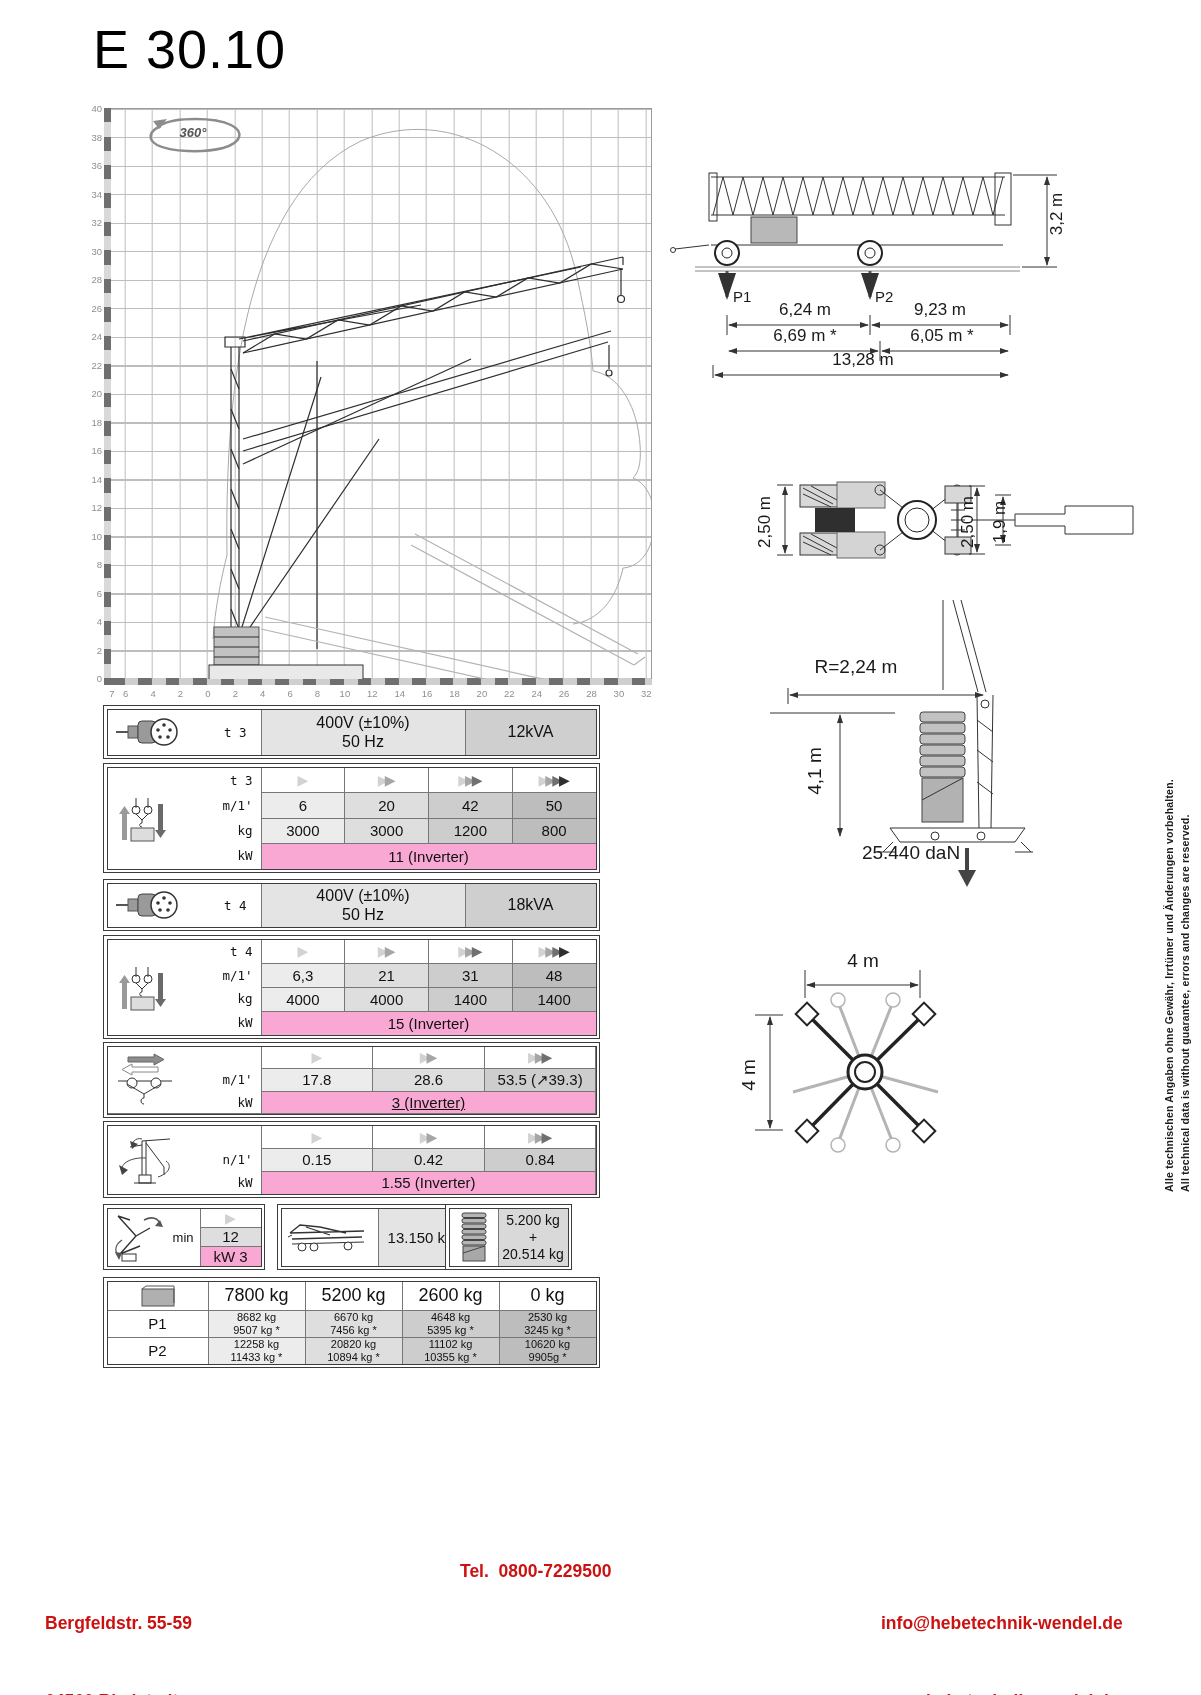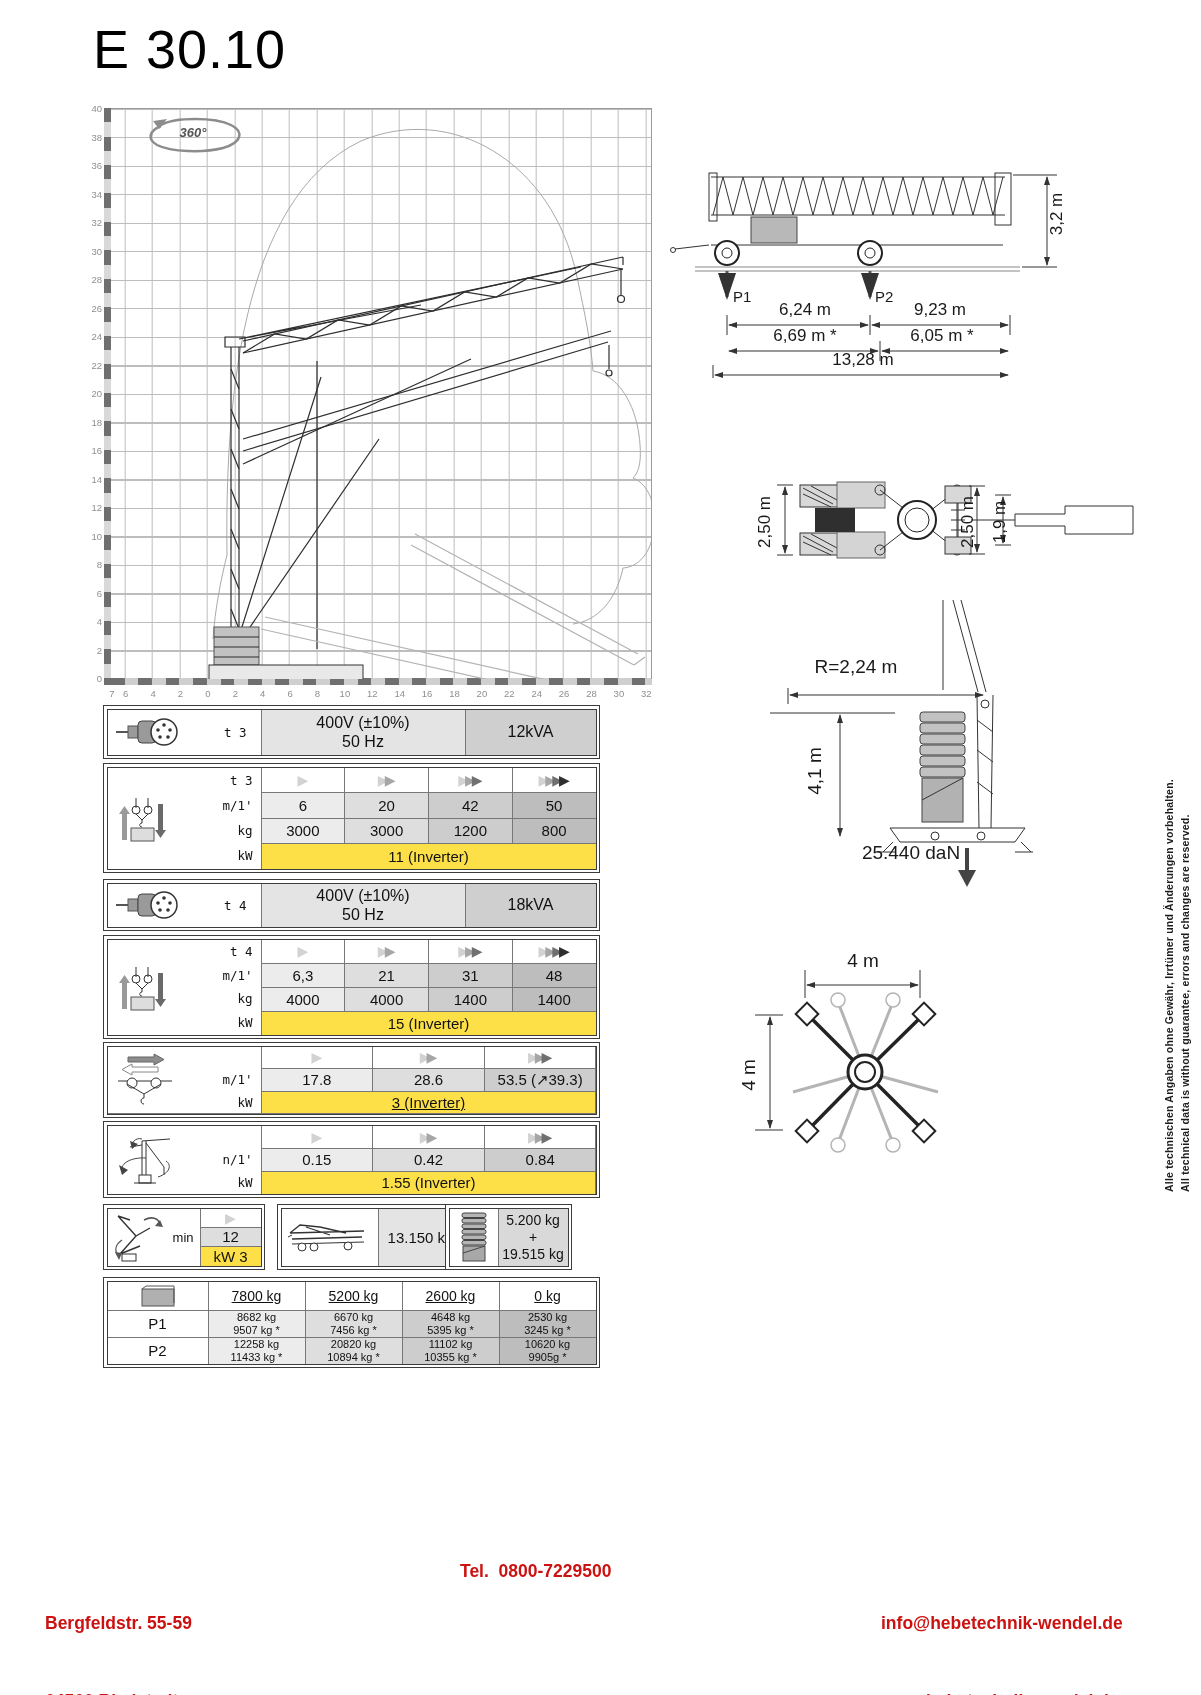--- a/index.html
+++ b/index.html
@@ -32,25 +32,25 @@
   .big{font-size:19px;}
   
   .tblw{position:absolute;left:88px;width:497px;border:1px solid #3c3c3c;background:#fff;padding:2.5px;box-sizing:border-box;}
   .tbl{display:grid;height:100%;box-sizing:border-box;border:1.5px solid #3c3c3c;gap:1px;background:#777;}
   .cell{background:#fff;display:flex;align-items:center;justify-content:center;font-size:15px;}
   .two{flex-direction:column;line-height:19px;font-size:16px;}
   .iconcell{background:#fff;position:relative;display:flex;align-items:center;}
   .units{position:absolute;right:0;top:0;bottom:0;width:60px;display:grid;justify-items:end;align-items:center;padding-right:8px;}
   .unit{font-family:"DejaVu Sans Mono",monospace;font-size:12.5px;color:#111;}
   .g1{background:#ececec;}.g2{background:#dedede;}.g3{background:#cdcdcd;}.g4{background:#bdbdbd;}
-  .gk{background:#fde047;}.gm{background:#e4e4e4;}.gr{background:#cfcfcf;}
+  .gk{background:#f9a8d4;}.gm{background:#e4e4e4;}.gr{background:#cfcfcf;}
   .spd{font-size:14px;line-height:1;margin-left:-4px;}
   .spd:first-child{margin-left:0;}
   .axcell{flex-direction:column;font-size:11px;line-height:13px;}
-  .axhead{font-size:14px;text-decoration:underline;}
+  .axhead{font-size:18px;}
   
   .disc{position:absolute;left:1146px;top:1192px;width:436px;transform:rotate(-90deg);transform-origin:0 0;
         font-size:10.5px;font-weight:600;letter-spacing:.2px;line-height:16px;color:#1c1c1c;}
   
   .foot{position:absolute;font-size:17.5px;font-weight:700;color:#cc1111;line-height:26px;white-space:pre;}
   svg{display:block;}
   .dr{stroke:#333;stroke-width:1;fill:none;}
   .env{stroke:#a9a9a9;stroke-width:1;fill:none;}
   .dk{stroke:#2e2e2e;stroke-width:1.2;fill:none;}
   .lt{stroke:#b3b3b3;stroke-width:1.2;fill:none;}
@@ -586,21 +586,21 @@
             <rect x="3" y="24" width="24" height="4.5" rx="2"></rect>
               <rect x="3" y="29.5" width="24" height="4.5" rx="2"></rect>
           </g>
           <rect x="4" y="35" width="22" height="15" fill="#a8a8a8" stroke="#444"></rect>
           <path d="M4 42 L26 35" stroke="#444"></path>
         </svg>
       </div>
       <div class="cell two" style="background:#d9d9d9;font-size:14px;line-height:17px;">
         <span>5.200 kg</span>
         <span>+</span>
-        <span>19.515 kg</span>
+        <span>20.514 kg</span>
       </div>
     </div>
   </div>
 
   <div class="tblw" style="top:1277px;height:91px;">
     <div class="tbl" style="grid-template-columns:100px repeat(4,1fr);grid-template-rows:28px 1fr 1fr;">
       <div class="cell">
         <svg width="36" height="22" viewBox="0 0 36 22">
           <rect x="2" y="4" width="32" height="17" fill="#b0b0b0" stroke="#555"></rect>
           <path d="M2 4 L6 1 L34 1 M34 1 L34 18" stroke="#555" fill="none"></path>

